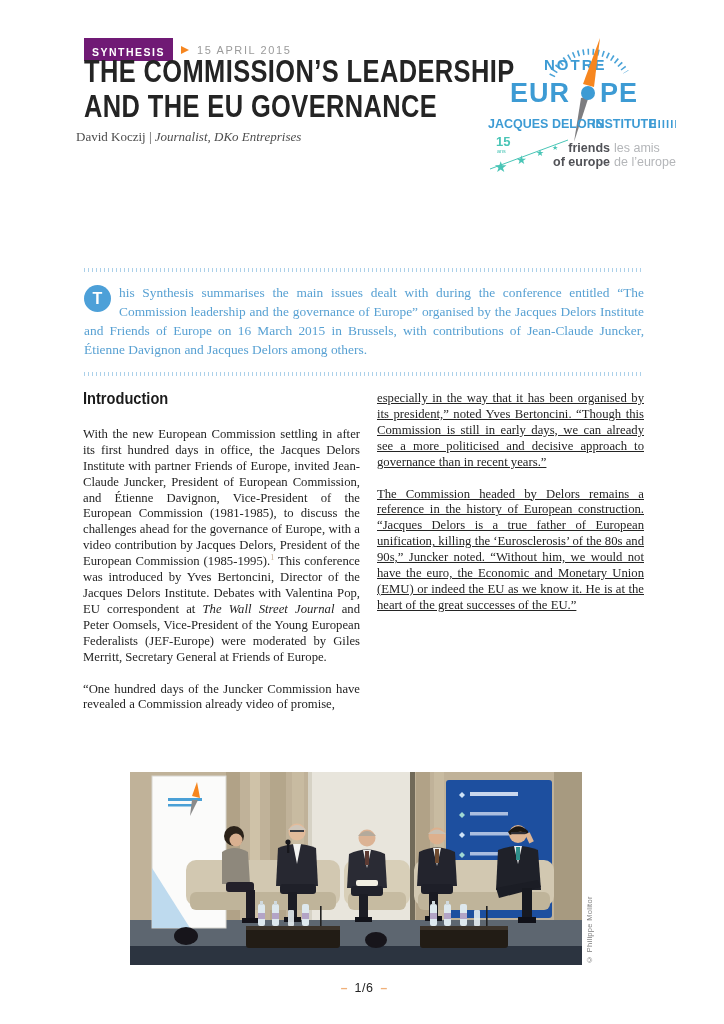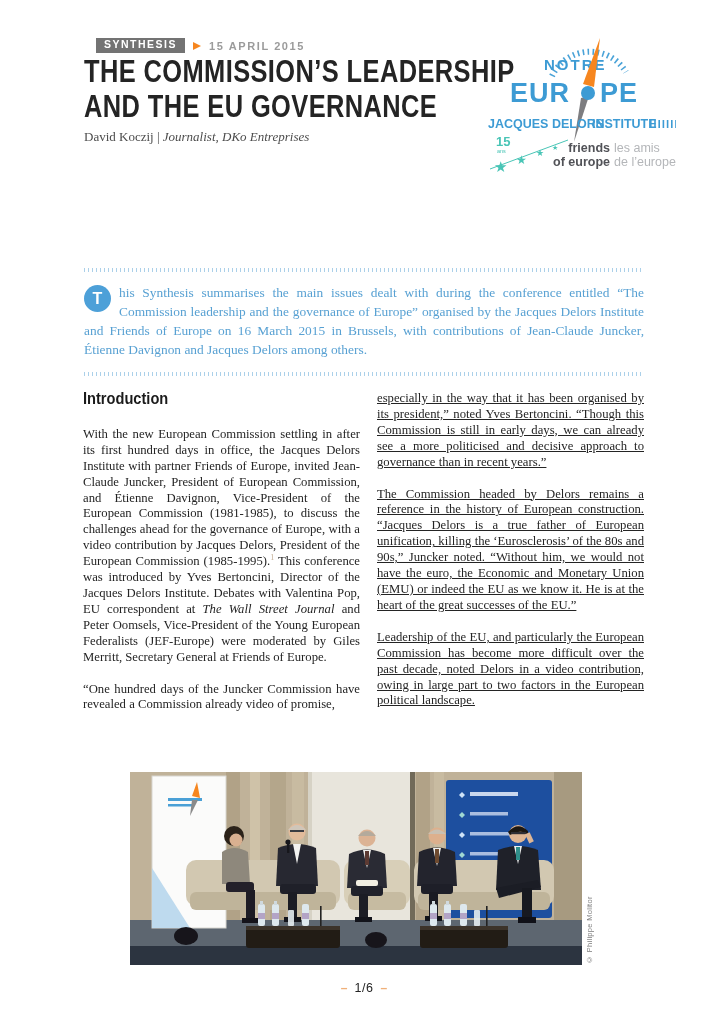--- a/index.html
+++ b/index.html
@@ -1,29 +1,29 @@
 <!DOCTYPE html>
 <html><head>
 <meta charset="utf-8">
 <style>
   html,body{margin:0;padding:0;background:#fff;}
   .page{position:relative;width:724px;height:1024px;background:#fff;overflow:hidden;
         font-family:"Liberation Sans",sans-serif;}
 
   
   .badge-row{position:absolute;left:84px;top:38px;display:flex;align-items:center;gap:8px;}
-  .badge{background:#737373;color:#fff;font-size:10.5px;font-weight:bold;letter-spacing:1.5px;
-         padding:0 8px 3px;margin-left:12px;}
+  .badge{background:#701a75;color:#fff;font-size:10.5px;font-weight:bold;letter-spacing:1.5px;
+         padding:8px 8px 3px;}
   .badge-arrow{width:0;height:0;border-left:8px solid #f6861f;border-top:4px solid transparent;
          border-bottom:4px solid transparent;}
-  .pub-date{color:#9b9b9b;font-weight:bold;font-size:11px;letter-spacing:1.6px;}
+  .pub-date{color:#9b9b9b;font-weight:normal;font-size:11px;letter-spacing:1.6px;}
   .title{position:absolute;left:84px;top:54px;margin:0;font-size:31px;line-height:35px;
          color:#242424;font-weight:700;transform:scaleX(.82);transform-origin:left top;
          white-space:nowrap;letter-spacing:.5px;}
-  .author{position:absolute;left:84px;top:129px;font-family:"Liberation Serif",serif;
+  .author{position:absolute;left:76px;top:129px;font-family:"Liberation Serif",serif;
          font-size:13px;color:#4c4c4c;}
 
   
   .logo{position:absolute;left:486px;top:24px;}
   .logo text{font-family:"Liberation Sans",sans-serif;}
 
   
   .intro{position:absolute;left:84px;top:268px;width:560px;}
   .tickline{height:4px;background:repeating-linear-gradient(to right,#abd0e9 0,#abd0e9 1.4px,
          transparent 1.4px,transparent 4px);}
@@ -108,21 +108,20 @@
   </div>
 
   <div class="col col-left">
     <h2 class="section-heading">Introduction</h2>
     <p><span>With the new European Commission settling in after its first hundred days in office, the Jacques Delors Institute with partner Friends of Europe, invited Jean-Claude Juncker, President of European Commission, and Étienne Davignon, Vice-President of the European Commission (1981-1985), to discuss the challenges ahead for the governance of Europe, with a video contribution by Jacques Delors, President of the European Commission (1985-1995).</span><sup>1</sup><span> This conference was introduced by Yves Bertoncini, Director of the Jacques Delors Institute. Debates with Valentina Pop, EU correspondent at </span><i>The Wall Street Journal</i><span> and Peter Oomsels, Vice-President of the Young European Federalists (JEF-Europe) were moderated by Giles Merritt, Secretary General at Friends of Europe.</span></p>
     <p><span>“One hundred days of the Juncker Commission have revealed a Commission already video of promise,</span></p>
   </div>
   <div class="col col-right">
     <p><span>especially in the way that it has been organised by its president,” noted Yves Bertoncini. “Though this Commission is still in early days, we can already see a more politicised and decisive approach to governance than in recent years.”</span></p>
     <p><span>The Commission headed by Delors remains a reference in the history of European construction. “Jacques Delors is a true father of European unification, killing the ‘Eurosclerosis’ of the 80s and 90s,” Juncker noted. “Without him, we would not have the euro, the Economic and Monetary Union (EMU) or indeed the EU as we know it. He is at the heart of the great successes of the EU.”</span></p>
-    <p><span>Leadership of the EU, and particularly the European Commission has become more difficult over the past decade, noted Delors in a video contribution, owing in large part to two factors in the European political landscape.</span></p>
   </div>
 
   <div class="photo">
     <svg viewBox="0 0 452 193" preserveAspectRatio="none">
       <rect x="0" y="0" width="452" height="152" fill="#c0b299"></rect>
       <rect x="96" y="0" width="14" height="152" fill="#b1a287"></rect>
       <rect x="120" y="0" width="10" height="152" fill="#cfc2a8"></rect>
       <rect x="140" y="0" width="16" height="152" fill="#b4a68b"></rect>
       <rect x="162" y="0" width="12" height="152" fill="#c8bba1"></rect>
       <rect x="286" y="0" width="14" height="152" fill="#b1a287"></rect>

